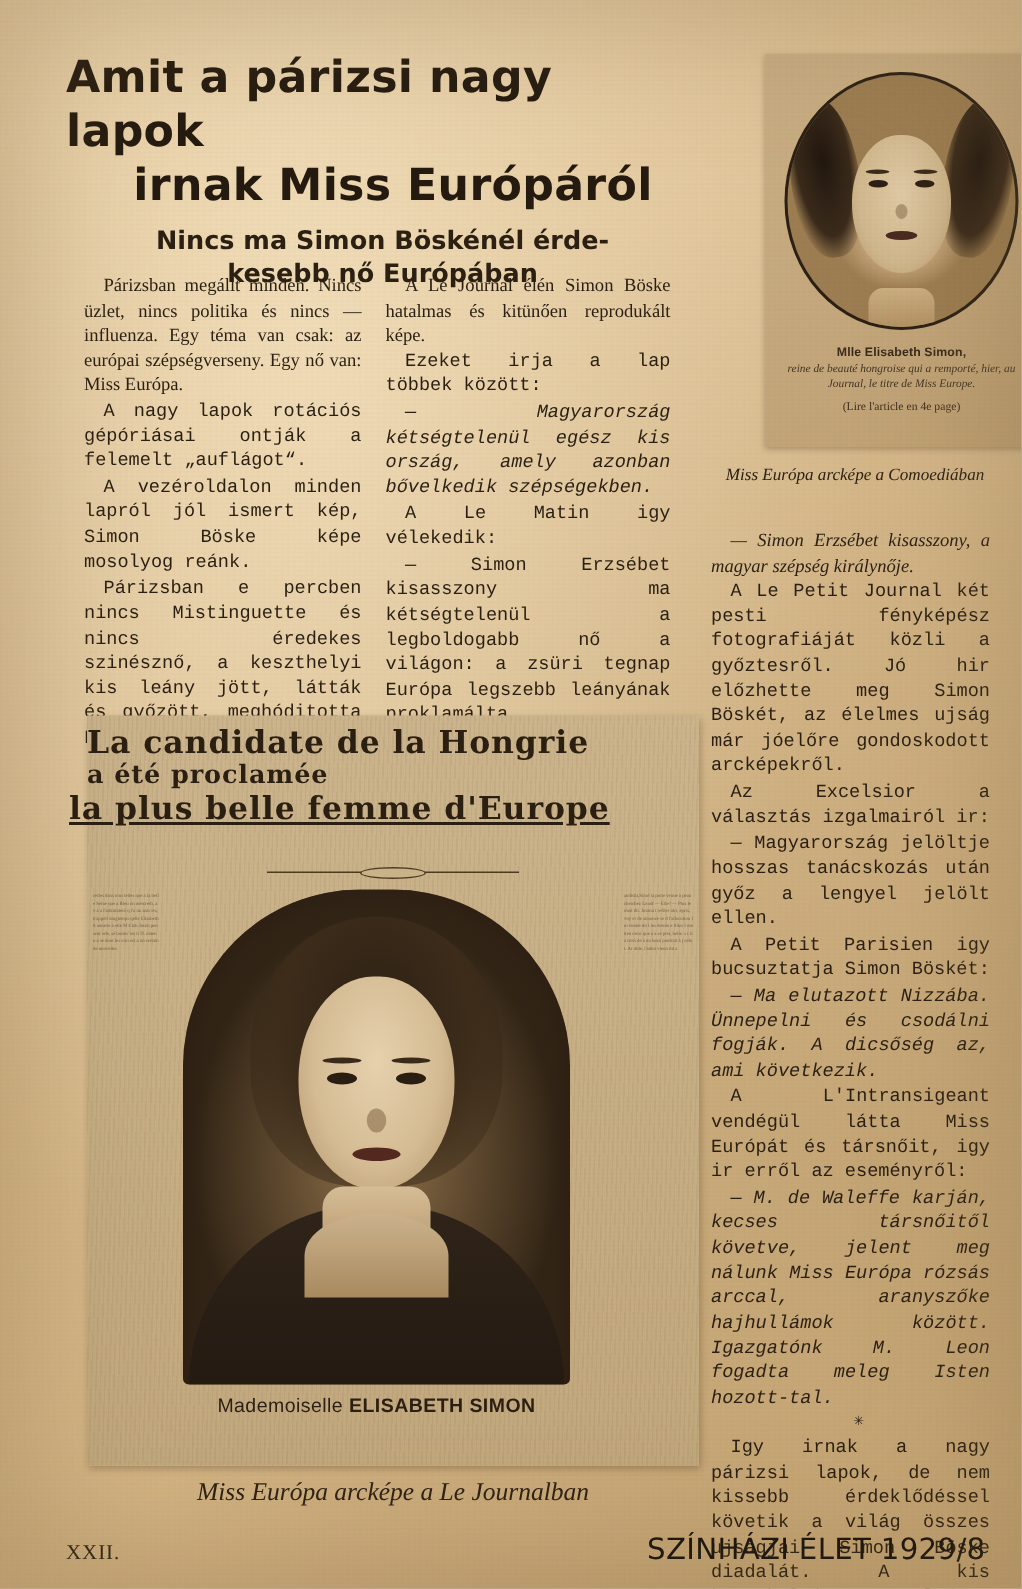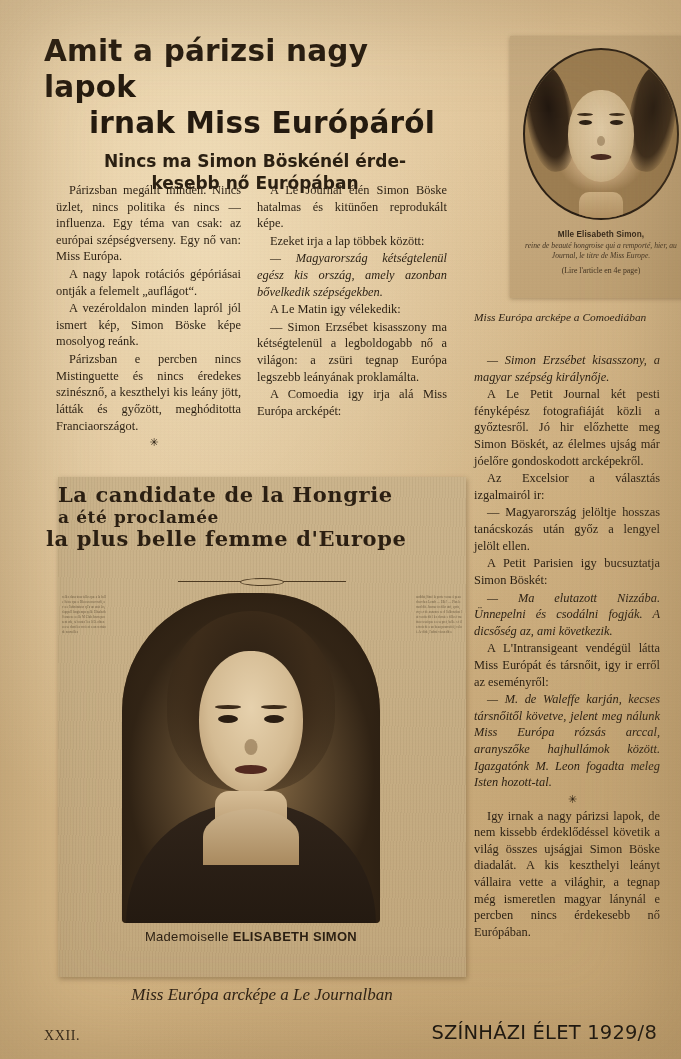--- a/index.html
+++ b/index.html
@@ -71,21 +71,21 @@
   .col {
     position: absolute;
     color: #2a1f12;
     font-size: 12.4px;
     line-height: 1.34;
     text-align: justify;
     text-justify: inter-word;
     hyphens: manual;
   }
   .col p { margin: 0 0 0 0; text-indent: 13px; }
-  .col p + p { margin-top: 1px; }
+  .col p + p { margin-top: 1px; font-family: Liberation Mono, monospace; }
   .col em, .col i { font-style: italic; }
   .col .dash-para { text-indent: 13px; }
   .sep-star {
     text-align: center;
     text-indent: 0;
     margin: 5px 0 3px;
     font-size: 11px;
     letter-spacing: 2px;
   }
 
@@ -200,20 +200,21 @@
   .inset .fr-note {
     font-size: 7.8px;
     margin-top: 5px;
     opacity: .88;
   }
   .inset-caption {
     position: absolute;
     left: 474px;
     top: 310px;
     width: 192px;
+    text-align: center;
     font-style: italic;
     font-size: 11.4px;
     line-height: 1.3;
     color: #2d2114;
   }
 
   
   .clip {
     position: absolute;
     left: 58px;
@@ -238,21 +239,21 @@
     top: 6px;
     text-align: left;
     font-family: "DejaVu Serif", serif;
     font-weight: bold;
     color: #2b1f12;
     letter-spacing: .6px;
     z-index: 3;
   }
   .clip .fr-head .fl1 { display:block; font-size: 21px; line-height:1.12; }
   .clip .fr-head .fl2 { display:block; font-size: 17px; line-height:1.2; }
-  .clip .fr-head .fl3 { display:block; font-size: 21px; line-height:1.14; margin-left:-12px; }
+  .clip .fr-head .fl3 { display:block; font-size: 21px; line-height:1.14; margin-left:-12px;text-decoration:underline; }
   .clip .rule {
     position:absolute;
     left: 120px; right: 120px;
     top: 104px;
     height: 3px;
     border-top: 1.3px solid #4c3a22;
     z-index:3;
   }
   .clip .rule::after {
     content:"";

